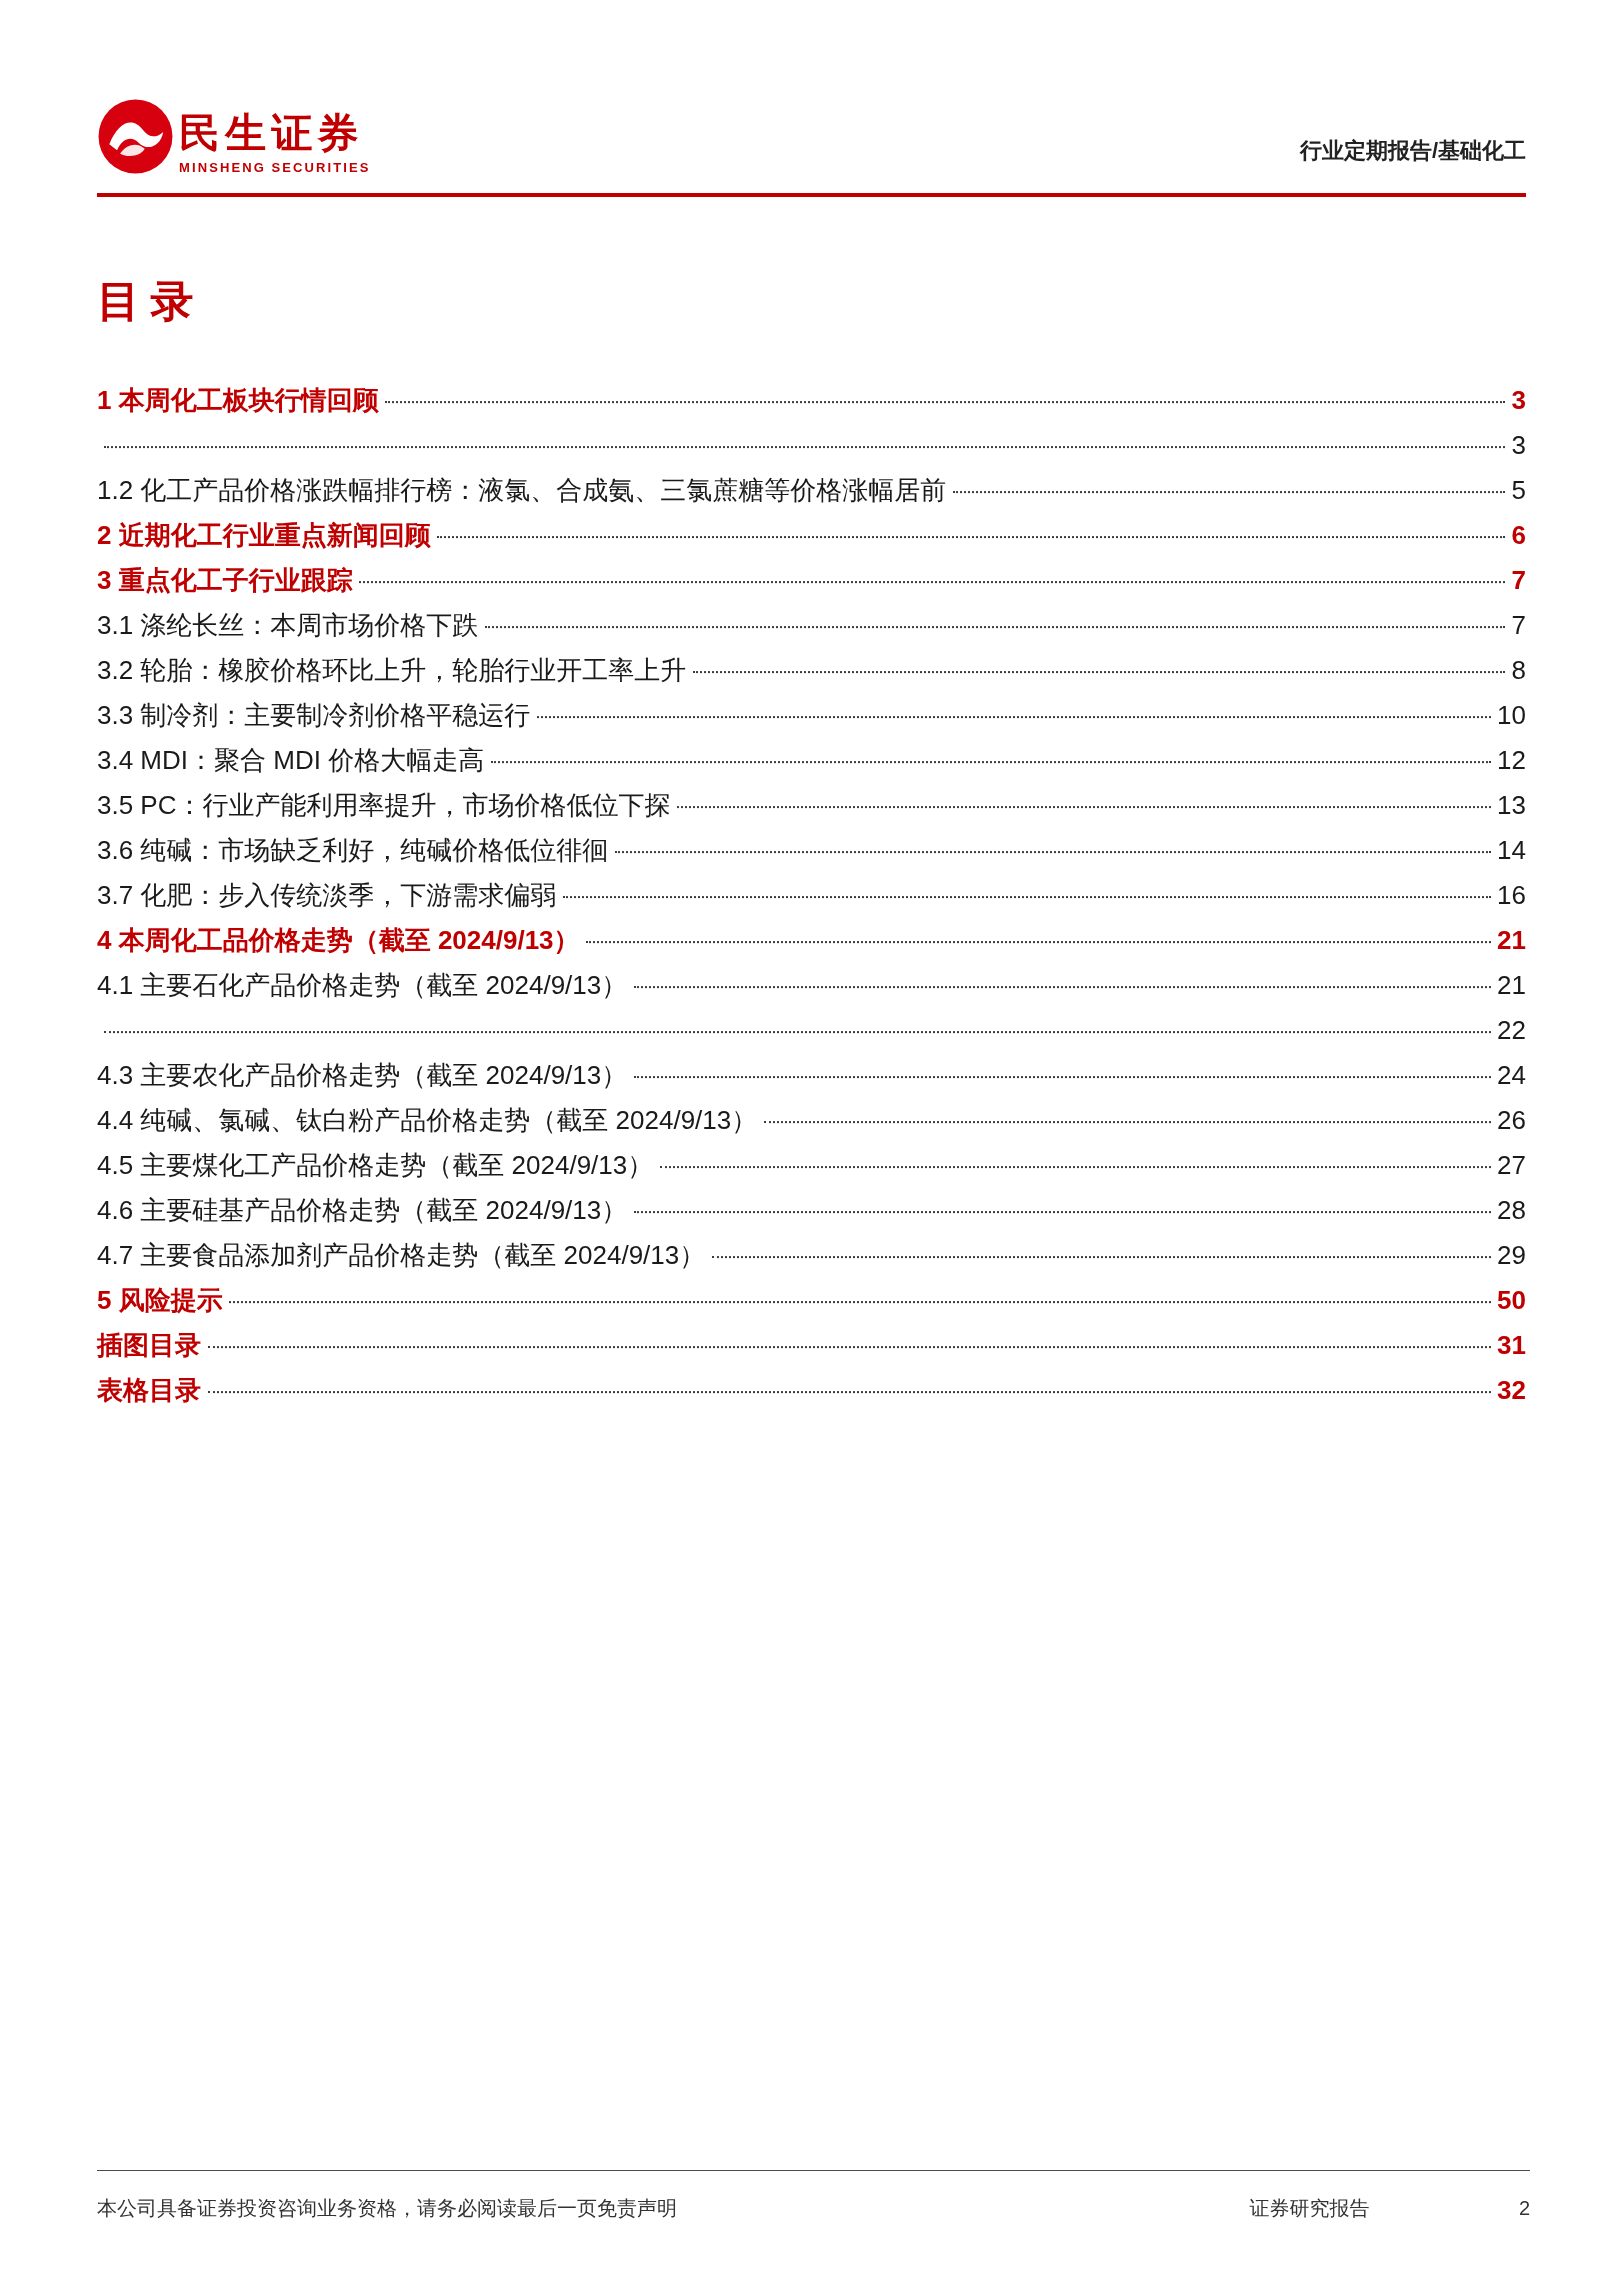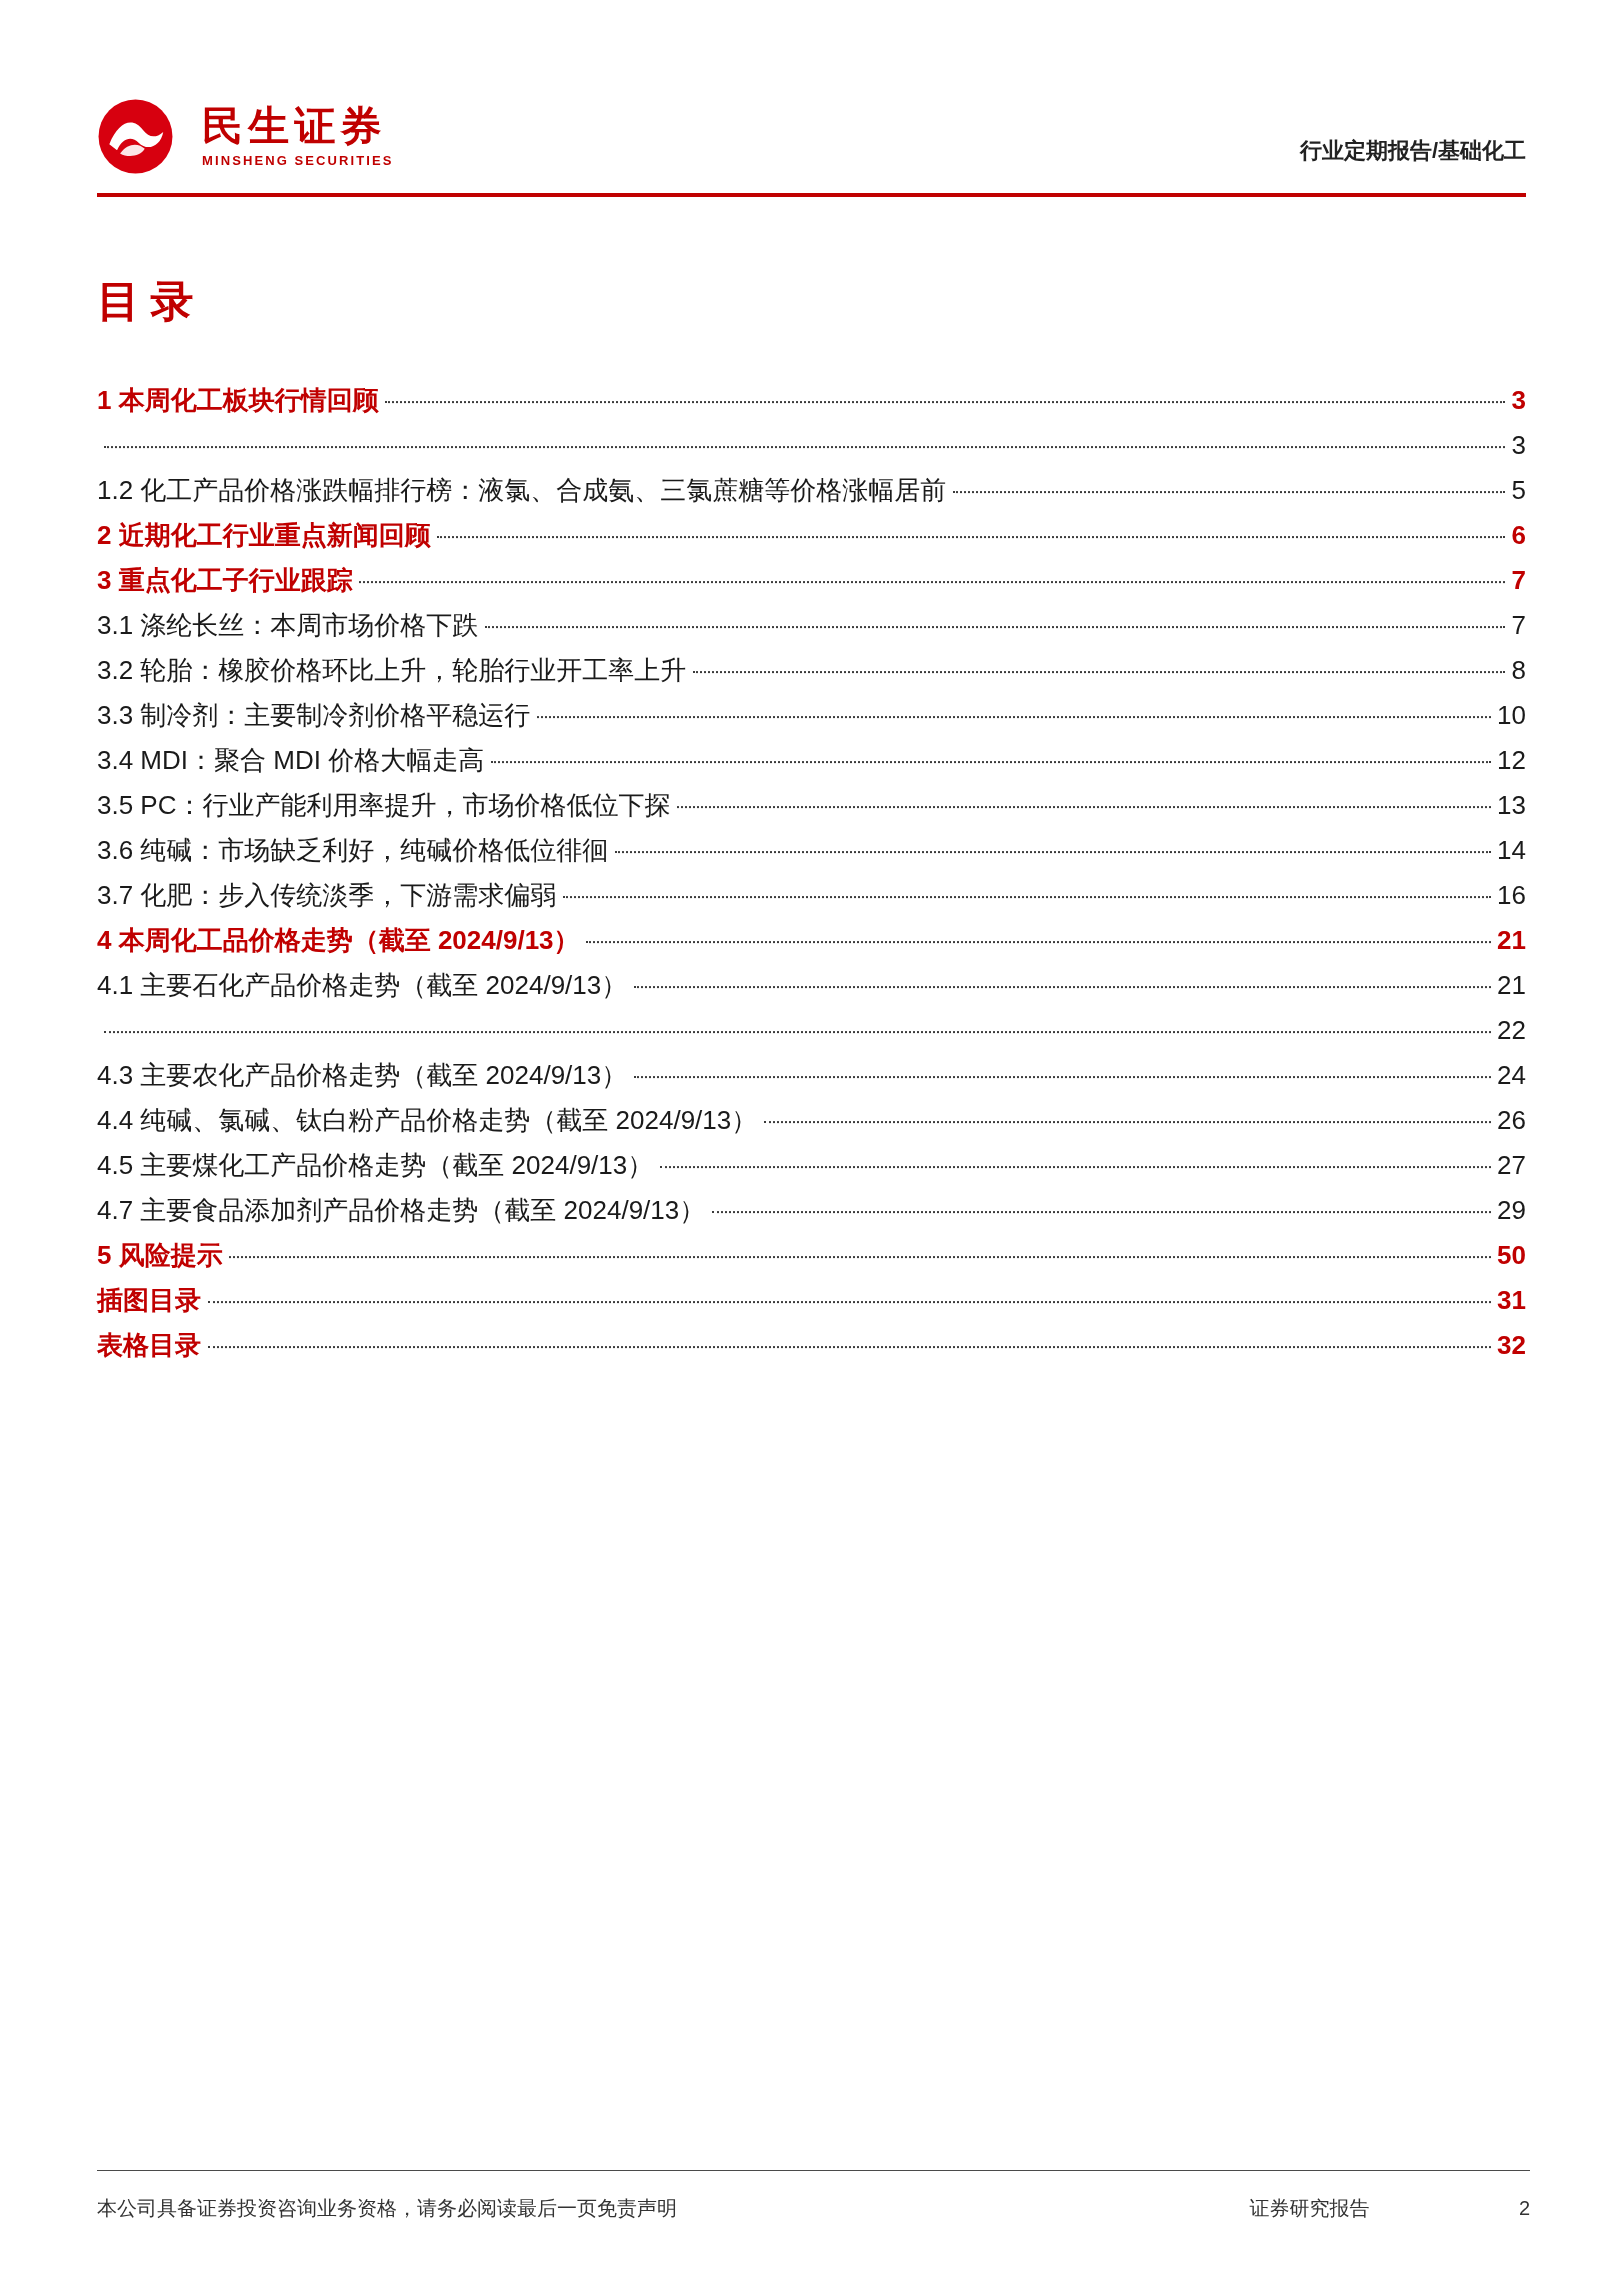--- a/index.html
+++ b/index.html
@@ -12,21 +12,21 @@
     overflow: hidden;
   }
   .page {
     position: absolute; inset: 0;
     padding: 98px 97px 0 97px;
     box-sizing: border-box;
   }
 
   
   .header { display: flex; justify-content: space-between; align-items: flex-end; }
-  .brand { display: flex; align-items: center; gap: 28px; }
+  .brand { display: flex; align-items: flex-end; gap: 5px; }
   .logo-svg { width: 77px; height: 77px; display: block; }
   .brand-cn {
     font-size: 41px; font-weight: bold; color: var(--accent, #C00000);
     letter-spacing: 5.2px; line-height: 1.02;
   }
   .brand-en {
     font-size: 13px; color: var(--accent, #C00000);
     letter-spacing: 2.1px; margin-top: 5.2px; font-weight: bold;
   }
   .report-type { font-size: 22px; font-weight: bold; color: #222222; padding-bottom: 9.2px; }
@@ -172,20 +172,25 @@
           <span class="label">4.4 纯碱、氯碱、钛白粉产品价格走势（截至 2024/9/13）</span>
           <span class="leader"></span>
           <span class="pagenum">26</span>
         </div>
         <div class="toc-row level2">
           <span class="label">4.5 主要煤化工产品价格走势（截至 2024/9/13）</span>
           <span class="leader"></span>
           <span class="pagenum">27</span>
         </div>
         <div class="toc-row level2">
+          <span class="label">4.6 主要硅基产品价格走势（截至 2024/9/13）</span>
+          <span class="leader"></span>
+          <span class="pagenum">28</span>
+        </div>
+        <div class="toc-row level2">
           <span class="label">4.7 主要食品添加剂产品价格走势（截至 2024/9/13）</span>
           <span class="leader"></span>
           <span class="pagenum">29</span>
         </div>
         <div class="toc-row level1">
           <span class="label">5 风险提示</span>
           <span class="leader"></span>
           <span class="pagenum">50</span>
         </div>
         <div class="toc-row level1">

